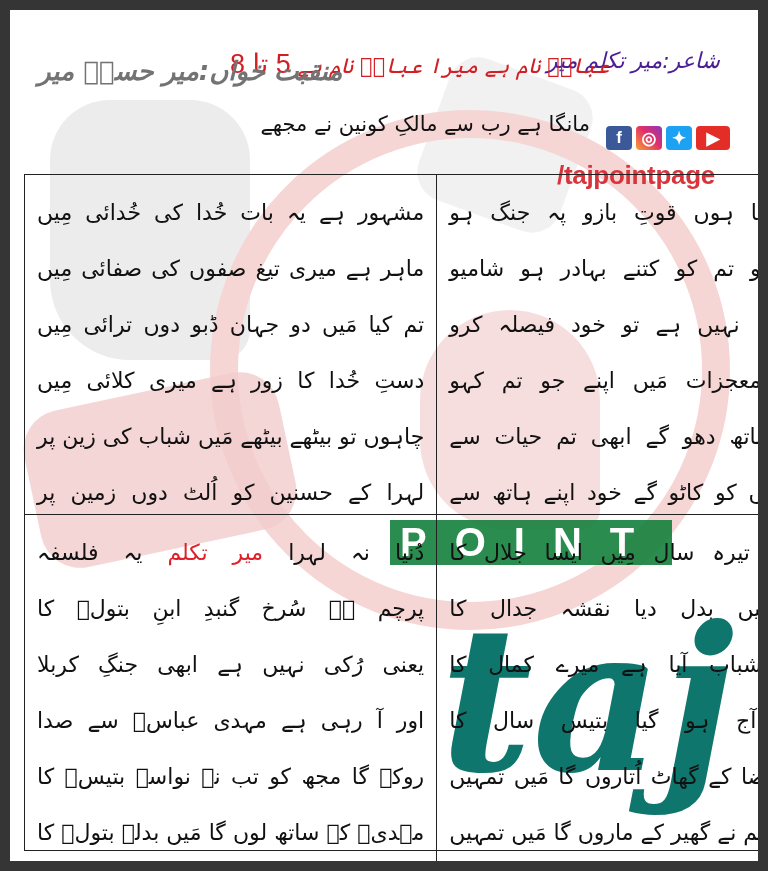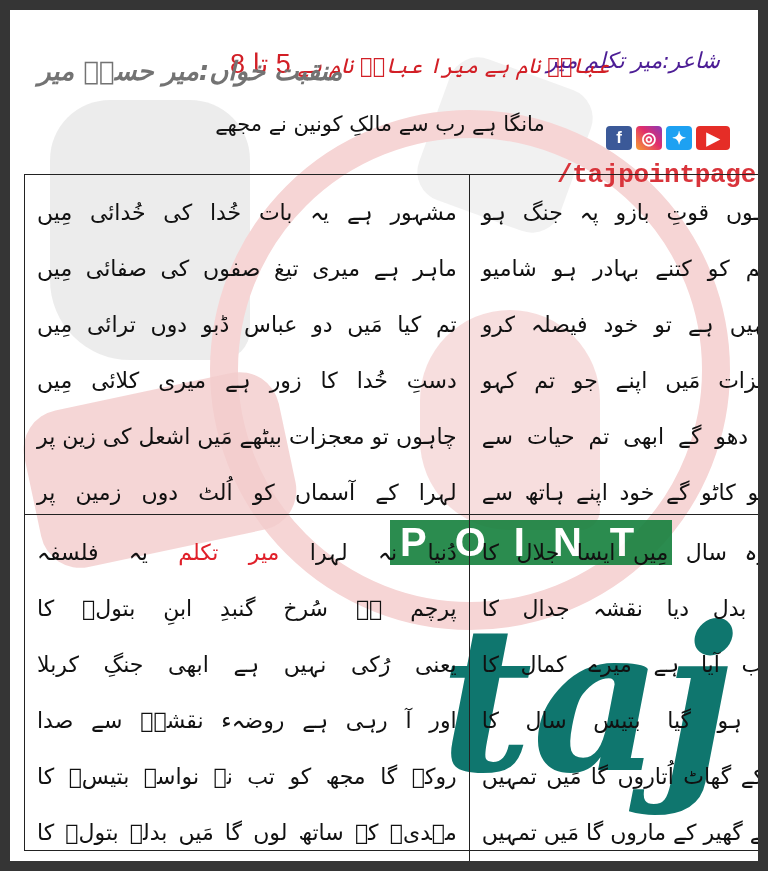--- a/index.html
+++ b/index.html
@@ -49,41 +49,41 @@
     position: absolute; left: 220px; top: 0;
     color: #d21f26; font-size: 21px; font-style: italic;
   }
   .title b { font-family: "Liberation Sans", sans-serif; font-style: normal; font-weight: normal; font-size: 27px; }
   .reciter {
     position: absolute; left: 28px; top: 8px;
     color: #737373; font-size: 26px; font-style: italic; font-weight: bold;
   }
 
   .intro {
-    position: absolute; left: 160px; width: 420px; text-align: center;
+    position: absolute; left: 160px; width: 420px; text-align: right;
     color: #111; font-size: 21px;
   }
   .intro.l1 { top: 102px; }
   .intro.l2 { top: 142px; left: 150px; width: 400px; }
 
   .social {
     position: absolute; left: 596px; top: 116px; display: flex; gap: 4px;
   }
   .sicon {
     width: 26px; height: 24px; border-radius: 4px; color: #fff;
     display: flex; align-items: center; justify-content: center;
     font-family: "Liberation Sans", sans-serif; font-weight: bold; font-size: 17px;
   }
   .fb { background: #3b5998; }
   .ig { background: linear-gradient(45deg, #f9a030, #e12d6b 55%, #8a3ab9); }
   .tw { background: #1da1f2; }
   .yt { background: #e52d27; width: 34px; }
   .handle {
     position: absolute; left: 547px; top: 150px;
-    color: #d9343b; font-family: Liberation Mono, monospace; font-weight: bold;
+    color: #d9343b; font-family: Liberation Sans, sans-serif; font-weight: bold;
     font-size: 26px; letter-spacing: -0.3px;
   }
 
   .grid {
     position: absolute; left: 14px; top: 164px; width: 759px; height: 677px;
     border: 1.5px solid #222; box-sizing: border-box;
     display: grid; grid-template-columns: 1fr 1fr; grid-template-rows: 340px 1fr;
   }
   .cell { box-sizing: border-box; padding: 10px 12px 0 12px; }
   .cell.tl { border-right: 1.5px solid #222; border-bottom: 1.5px solid #222; }
@@ -129,42 +129,42 @@
     <div class="sicon tw">✦</div>
     <div class="sicon yt">▶</div>
   </div>
   <div class="handle">/tajpointpage</div>
 
   <div class="grid">
 
     <div class="cell tl rtl urdu">
       <div class="line">مشہور ہے یہ بات خُدا کی خُدائی مِیں</div>
       <div class="line">ماہر ہے میری تیغ صفوں کی صفائی مِیں</div>
-      <div class="line">تم کیا مَیں دو عباس ڈبو دوں ترائی مِیں</div>
+      <div class="line">تم کیا مَیں دو جہان ڈبو دوں ترائی مِیں</div>
       <div class="line">دستِ خُدا کا زور ہے میری کلائی مِیں</div>
-      <div class="line">چاہوں تو معجزات بیٹھے مَیں اشعل کی زین پر</div>
-      <div class="line">لہرا کے آسماں کو اُلٹ دوں زمین پر</div>
+      <div class="line">چاہوں تو بیٹھے بیٹھے مَیں شباب کی زین پر</div>
+      <div class="line">لہرا کے حسنین کو اُلٹ دوں زمین پر</div>
     </div>
     <div class="cell tr rtl urdu">
       <div class="line">مَیں چاہتا ہوں قوتِ بازو پہ جنگ ہو</div>
       <div class="line">دیکھوں تو تم کو کتنے بہادر ہو شامیو</div>
       <div class="line">منظور یہ نہیں ہے تو خود فیصلہ کرو</div>
       <div class="line">دِکھلاؤں معجزات مَیں اپنے جو تم کہو</div>
       <div class="line">دریا پہ ہاتھ دھو گے ابھی تم حیات سے</div>
       <div class="line">اپنے سروں کو کاٹو گے خود اپنے ہاتھ سے</div>
     </div>
     <div class="cell bl bottom rtl urdu">
       <div class="line">
         <span>دُنیا نہ لہرا</span>
         <span class="red">میر تکلم</span>
         <span>یہ فلسفہ</span>
       </div>
       <div class="line">پرچم ہے سُرخ گنبدِ ابنِ بتولؑ کا</div>
       <div class="line">یعنی رُکی نہیں ہے ابھی جنگِ کربلا</div>
-      <div class="line">اور آ رہی ہے روضہء نقشہؑ سے صدا</div>
+      <div class="line">اور آ رہی ہے مہدی عباسؑ سے صدا</div>
       <div class="line">روکے گا مجھ کو تب نہ نواسہ بتیسؐ کا</div>
       <div class="line">مہدیؑ کے ساتھ لوں گا مَیں بدلہ بتولؑ کا</div>
     </div>
     <div class="cell br bottom rtl urdu">
       <div class="line">عالم تھا تیرہ سال مِیں ایسا جلال کا</div>
       <div class="line">صفین مِیں بدل دیا نقشہ جدال کا</div>
       <div class="line">اب تو شباب آیا ہے میرے کمال کا</div>
       <div class="line">عباسؑ آج ہو گیا بتیس سال کا</div>
       <div class="line">سُن لو قضا کے گھاٹ اُتاروں گا مَیں تمہیں</div>
       <div class="line">گھیرا ہے تم نے گھیر کے ماروں گا مَیں تمہیں</div>

